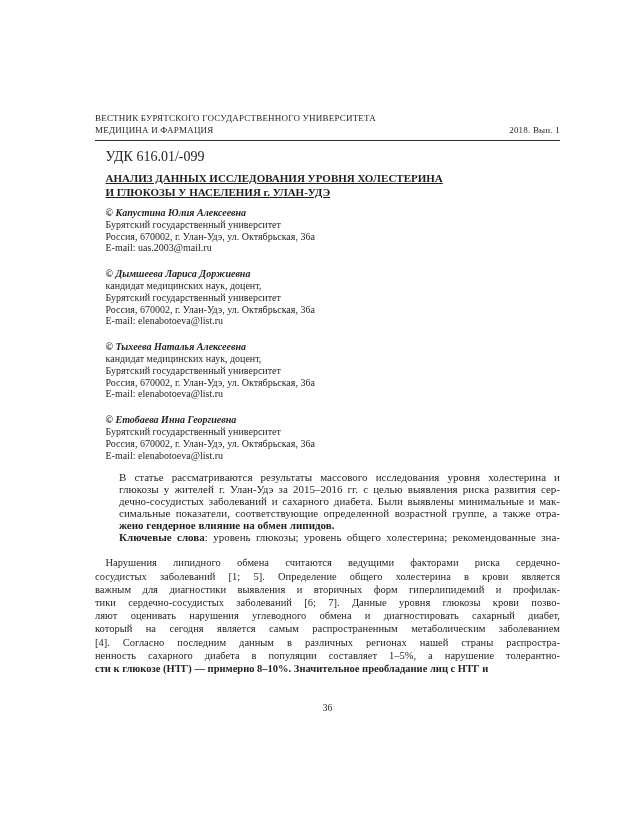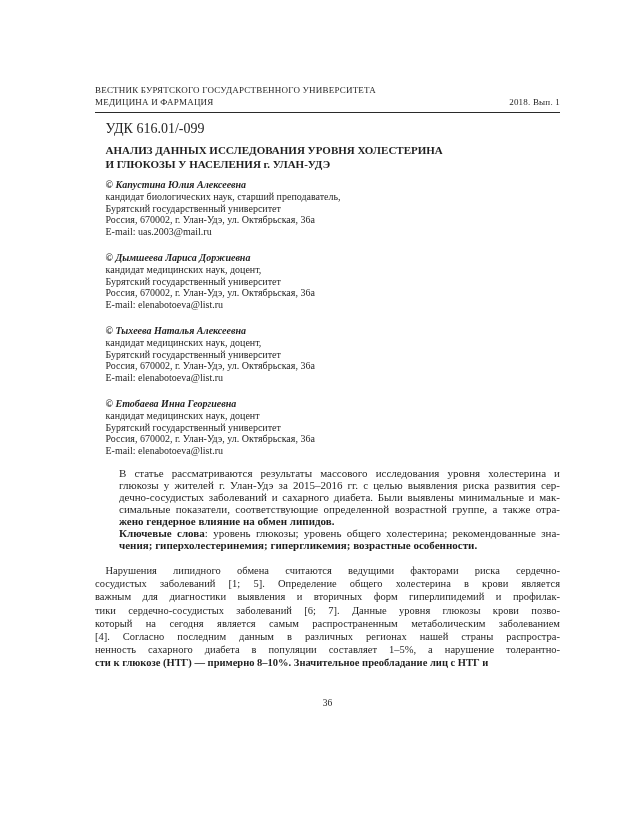--- a/index.html
+++ b/index.html
@@ -1,26 +1,26 @@
 <!DOCTYPE html>
 <html><head>
 <meta charset="utf-8">
 <style>
   html, body { margin:0; padding:0; background:#ffffff; }
   .page {
     position:relative; width:634px; height:733px; box-sizing:border-box;
     padding:84px 74px 0 95px; background:#ffffff; color:#1f1f1f;
-    font-family:"Liberation Serif", serif; overflow:hidden;
+    font-family:"Liberation Serif", serif; overflow:hidden;margin-top:28px;
   }
   .runhead { display:flex; justify-content:space-between; align-items:flex-end;
     font-size:9px; line-height:12px; letter-spacing:0.2px; }
   .runhead-right { white-space:nowrap; }
   .rule { border:0; border-top:1.4px solid #2a2a2a; margin:4px 0 0 0; }
   .udc { margin:10px 0 0 10.5px; font-size:14px; line-height:12px; }
-  .title { margin:9px 0 0 10.5px; font-size:11px; font-weight:bold; line-height:13.5px; }
+  .title { margin:9px 0 0 10.5px; font-size:11px; font-weight:bold; line-height:13.5px;text-decoration:underline; }
   .author { margin:14px 0 0 10.5px; font-size:10px; line-height:11.8px; }
   .author.first { margin-top:8px; }
   .author-name { font-weight:bold;font-style:italic; }
   .abstract { margin:10px 0 0 24px; font-size:11px; line-height:12px; }
   .bodytext { margin:13px 0 0 0; font-size:10.5px; line-height:13.2px; }
   .jl  { text-align:justify; text-align-last:justify; }
   .jl-last { text-align:justify; text-align-last:left;font-weight:bold; }
   .fl { text-indent:10.5px; }
   .kw-label { font-weight:bold; }
   .pagenum { margin-top:28px; text-align:center; font-size:9.5px; }
@@ -42,21 +42,20 @@
 
   <div class="udc">УДК 616.01/-099</div>
 
   <div class="title">
     <div>АНАЛИЗ ДАННЫХ ИССЛЕДОВАНИЯ УРОВНЯ ХОЛЕСТЕРИНА</div>
     <div>И ГЛЮКОЗЫ У НАСЕЛЕНИЯ г. УЛАН-УДЭ</div>
   </div>
 
   <div class="author first">
     <div class="author-name">© Капустина Юлия Алексеевна</div>
-    <div>кандидат биологических наук, старший преподаватель,</div>
     <div>Бурятский государственный университет</div>
     <div>Россия, 670002, г. Улан-Удэ, ул. Октябрьская, 36а</div>
     <div>E-mail: uas.2003@mail.ru</div>
   </div>
 
   <div class="author">
     <div class="author-name">© Дымшеева Лариса Доржиевна</div>
     <div>кандидат медицинских наук, доцент,</div>
     <div>Бурятский государственный университет</div>
     <div>Россия, 670002, г. Улан-Удэ, ул. Октябрьская, 36а</div>
@@ -66,41 +65,40 @@
   <div class="author">
     <div class="author-name">© Тыхеева Наталья Алексеевна</div>
     <div>кандидат медицинских наук, доцент,</div>
     <div>Бурятский государственный университет</div>
     <div>Россия, 670002, г. Улан-Удэ, ул. Октябрьская, 36а</div>
     <div>E-mail: elenabotoeva@list.ru</div>
   </div>
 
   <div class="author">
     <div class="author-name">© Етобаева Инна Георгиевна</div>
-    <div>кандидат медицинских наук, доцент</div>
     <div>Бурятский государственный университет</div>
     <div>Россия, 670002, г. Улан-Удэ, ул. Октябрьская, 36а</div>
     <div>E-mail: elenabotoeva@list.ru</div>
   </div>
 
   <div class="abstract">
     <div class="jl">В статье рассматриваются результаты массового исследования уровня холестерина и</div>
     <div class="jl">глюкозы у жителей г. Улан-Удэ за 2015–2016 гг. с целью выявления риска развития сер-</div>
     <div class="jl">дечно-сосудистых заболеваний и сахарного диабета. Были выявлены минимальные и мак-</div>
     <div class="jl">симальные показатели, соответствующие определенной возрастной группе, а также отра-</div>
     <div class="jl-last">жено гендерное влияние на обмен липидов.</div>
     <div class="jl"><span class="kw-label">Ключевые слова</span><span>: уровень глюкозы; уровень общего холестерина; рекомендованные зна-</span></div>
-    <div class="jl-last">чения; гиперхолестеринемия; гипергликемия; возрастные особенности.</div>
   </div>
 
   <div class="bodytext">
     <div class="jl fl">Нарушения липидного обмена считаются ведущими факторами риска сердечно-</div>
     <div class="jl">сосудистых заболеваний [1; 5]. Определение общего холестерина в крови является</div>
     <div class="jl">важным для диагностики выявления и вторичных форм гиперлипидемий и профилак-</div>
     <div class="jl">тики сердечно-сосудистых заболеваний [6; 7]. Данные уровня глюкозы крови позво-</div>
+    <div class="jl">ляют оценивать нарушения углеводного обмена и диагностировать сахарный диабет,</div>
     <div class="jl">который на сегодня является самым распространенным метаболическим заболеванием</div>
     <div class="jl">[4]. Согласно последним данным в различных регионах нашей страны распростра-</div>
     <div class="jl">ненность сахарного диабета в популяции составляет 1–5%, а нарушение толерантно-</div>
     <div class="jl-last">сти к глюкозе (НТГ) — примерно 8–10%. Значительное преобладание лиц с НТГ и</div>
   </div>
 
   <div class="pagenum">36</div>
 
 </div>
 

